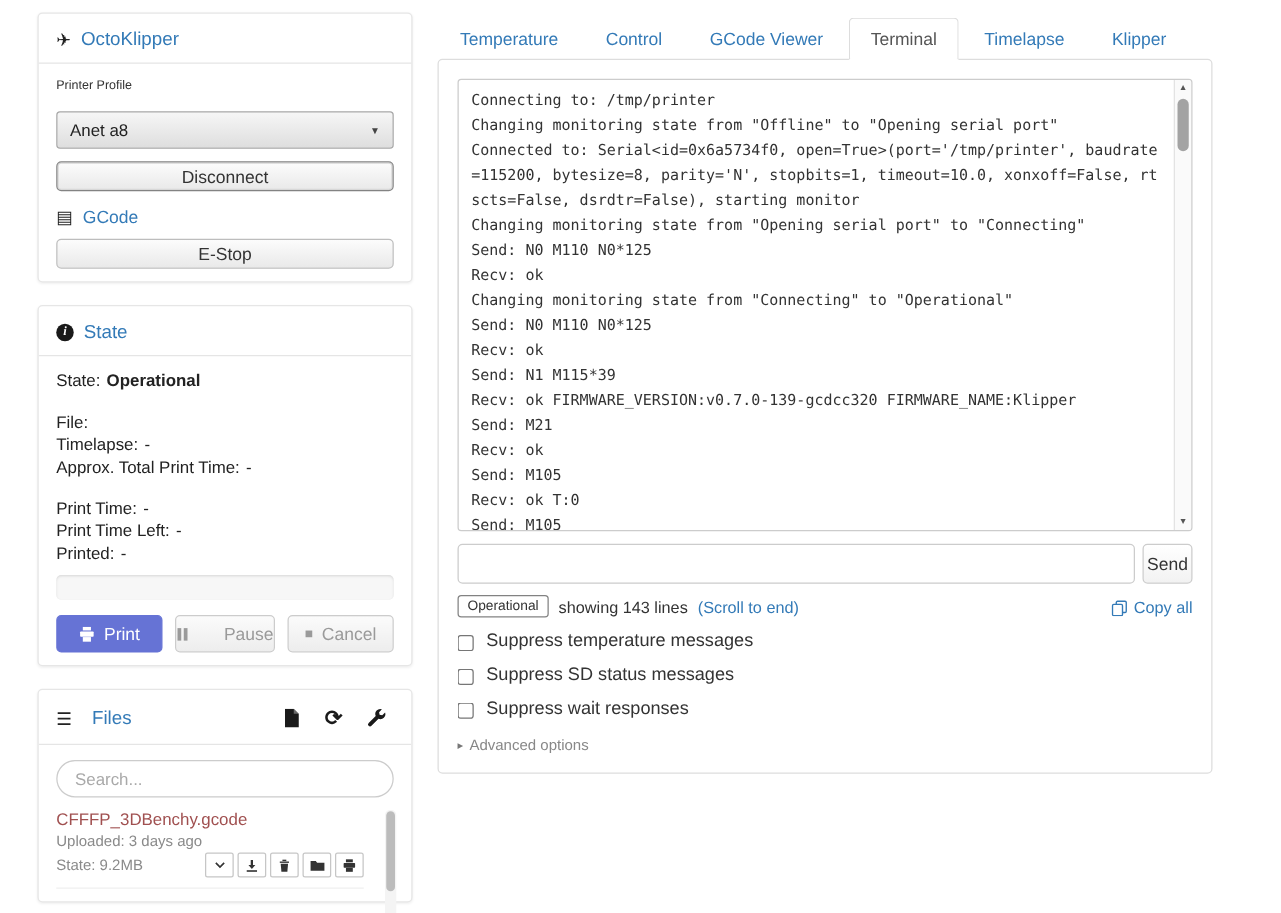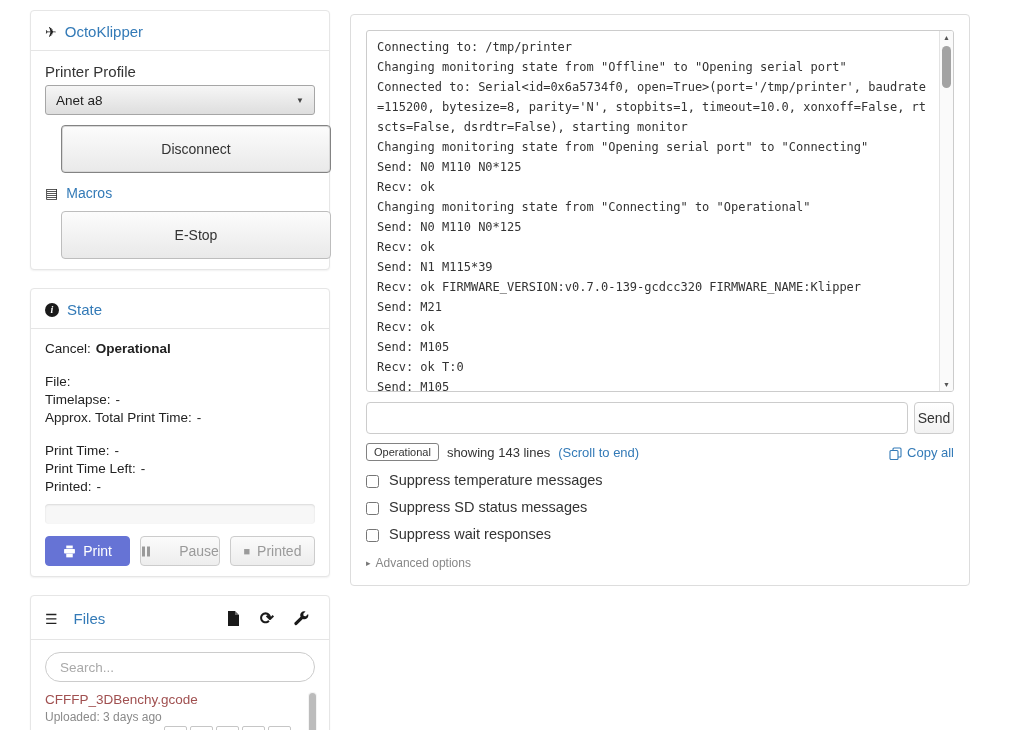--- a/index.html
+++ b/index.html
@@ -6,29 +6,29 @@
   html, body { width: 1025px; height: 730px; overflow: hidden; background: #fff;
     font-family: "Liberation Sans", sans-serif; color: #222; }
 
   .sidebar { position: absolute; left: 30px; top: 10px; width: 300px; }
   .card { background: #fff; border: 1px solid #e6e6e6; border-radius: 4px;
     box-shadow: 0 1px 2px rgba(0,0,0,.06); padding: 10px 14px; margin-bottom: 18px; }
   .card-title { display: flex; align-items: center; gap: 8px; font-size: 15px;
     color: var(--accent); padding: 2px 0 4px; }
   .divider { border-bottom: 1px solid #e5e5e5; margin: 6px -14px 12px; }
 
-  .field-label { font-size: 15px; color: #333; margin: 4px 0 5px; }
+  .field-label { font-size: 10px; color: #333; margin: 4px 0 15px; }
   .select { height: 30px; background: linear-gradient(#f6f6f6, #dedede);
     border: 1px solid #a6a6a6; border-radius: 3px; display: flex; align-items: center;
     justify-content: space-between; padding: 12px 10px; font-size: 13.5px; cursor: pointer; }
   .select .caret { font-size: 8px; color: #444; }
 
-  .btn { display: block; width: 100%; height: 48px; border: 1px solid #bdbdbd;
+  .btn { display: block; width: 100%; height: 24px; border: 1px solid #bdbdbd;
     border-radius: 4px; background: linear-gradient(#fcfcfc, #e9e9e9);
-    font-size: 14px; color: #333; cursor: pointer; font-family: inherit; margin-left: 16px; }
+    font-size: 14px; color: #333; cursor: pointer; font-family: inherit; }
   .btn-disconnect { margin-top: 10px; border-color: #838383; box-shadow: inset 0 0 0 1px #d8d8d8; }
   .macros-row { display: flex; align-items: center; gap: 8px; margin: 12px 0 10px;
     font-size: 14px; color: var(--accent); cursor: pointer; }
   .glyph { color: #222; font-size: 14px; line-height: 1; }
 
   .srow { display: flex; gap: 5px; font-size: 13.5px; color: #222; margin: 3px 0; }
   .gap { height: 12px; }
   .progress { height: 20px; background: #f7f7f7; border-radius: 4px;
     box-shadow: inset 0 1px 2px rgba(0,0,0,.12); margin: 10px 0 4px; }
   .action-row { display: flex; gap: 10px; margin-top: 12px; }
@@ -121,34 +121,34 @@
     </div>
     <div class="divider"></div>
     <div class="field-label">Printer Profile</div>
     <div class="select">
       <span>Anet a8</span>
       <span class="caret">▼</span>
     </div>
     <button class="btn btn-disconnect">Disconnect</button>
     <div class="macros-row">
       <span class="glyph">▤</span>
-      <span>Macros</span>
+      <span>GCode</span>
     </div>
     <button class="btn">E-Stop</button>
   </section>
 
   <section class="card">
     <div class="card-title">
       <span class="info-circle">i</span>
       <span>State</span>
     </div>
     <div class="divider"></div>
 
     <div class="srow">
-        <span>Cancel:</span>
+        <span>State:</span>
         <b>Operational</b>
       </div>
     <div class="gap"></div>
     <div class="srow">
         <span>File:</span>
       </div>
     <div class="srow">
         <span>Timelapse:</span>
         <span>-</span>
       </div>
@@ -186,21 +186,21 @@
         <svg width="10" height="11" viewBox="0 0 10 11">
             <g fill="#9a9a9a">
               <rect x="1" y="0.5" width="3" height="10"></rect>
               <rect x="6" y="0.5" width="3" height="10"></rect>
             </g>
           </svg>
         <span>Pause</span>
       </button>
       <button class="abtn cancel">
         <span style="font-size:11px;">■</span>
-        <span>Printed</span>
+        <span>Cancel</span>
       </button>
     </div>
   </section>
 
   <section class="card">
     <div class="card-title files-head">
       <span class="glyph" style="margin-right:8px;">☰</span>
       <span>Files</span>
       <span class="spacer"></span>
       <button class="icon-btn">
@@ -270,20 +270,28 @@
       </div>
 
       <div class="list-scroll">
         <div class="thumb"></div>
       </div>
     </div>
   </section>
 </aside>
 
 <main class="main">
+  <nav class="tabs">
+    <div class="tab">Temperature</div>
+    <div class="tab">Control</div>
+    <div class="tab">GCode Viewer</div>
+    <div class="tab active">Terminal</div>
+    <div class="tab">Timelapse</div>
+    <div class="tab">Klipper</div>
+  </nav>
 
   <div class="panel">
     <div class="term-log">
       <pre>Connecting to: /tmp/printer
 Changing monitoring state from "Offline" to "Opening serial port"
 Connected to: Serial&lt;id=0x6a5734f0, open=True&gt;(port='/tmp/printer', baudrate
 =115200, bytesize=8, parity='N', stopbits=1, timeout=10.0, xonxoff=False, rt
 scts=False, dsrdtr=False), starting monitor
 Changing monitoring state from "Opening serial port" to "Connecting"
 Send: N0 M110 N0*125

